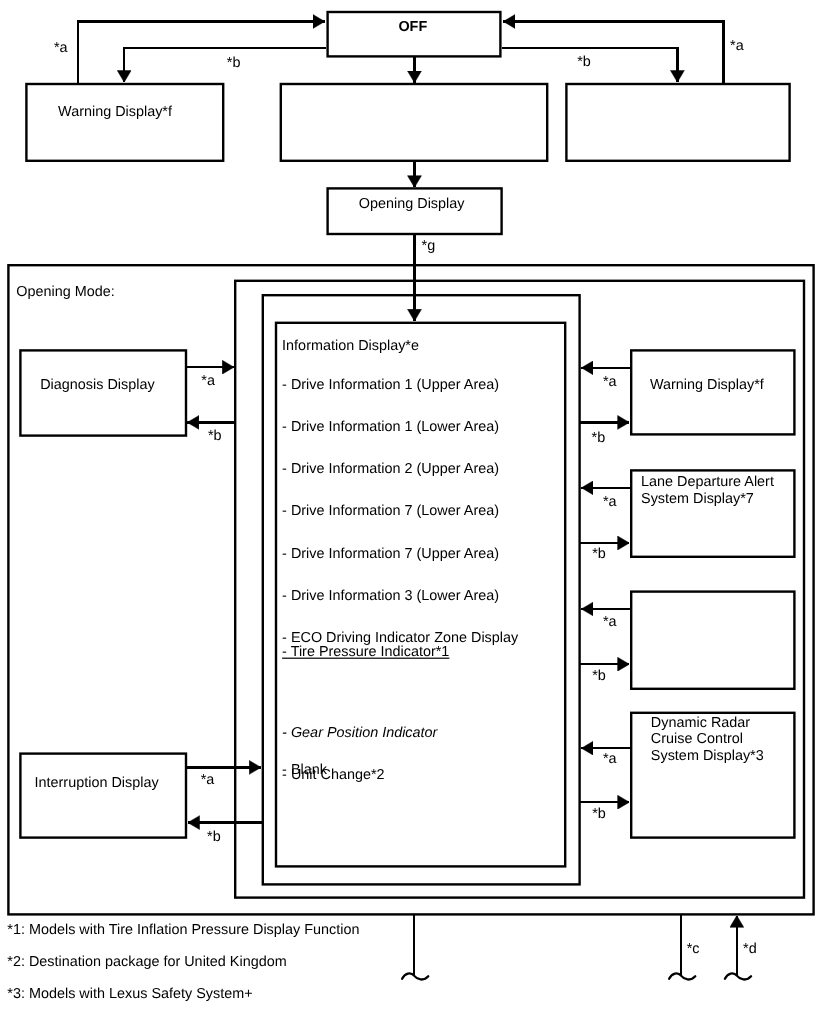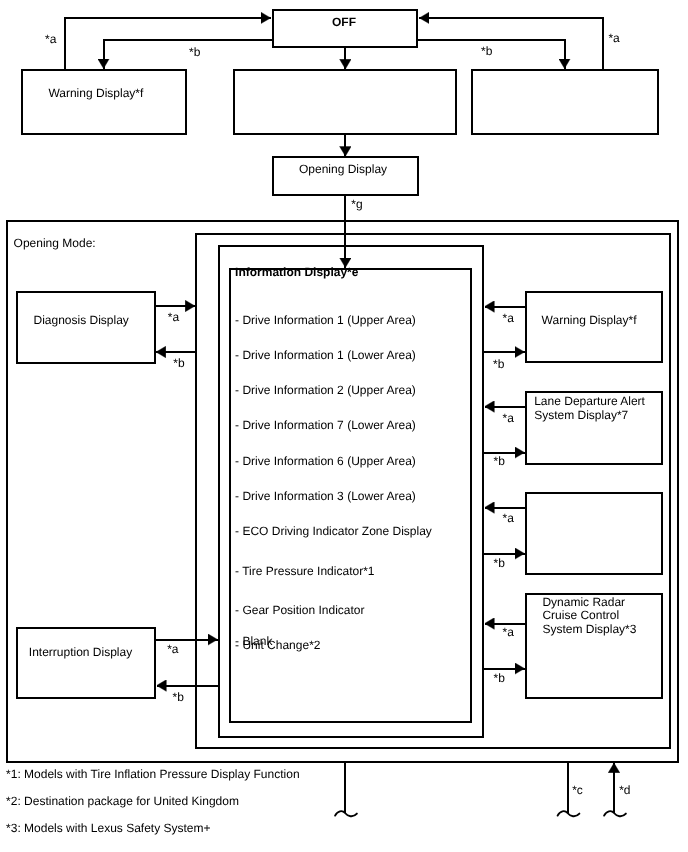--- a/index.html
+++ b/index.html
@@ -117,31 +117,31 @@
   <div class="t ml" style="left:534.2px;top:395.2px;">Lane Departure Alert
 System Display*7</div>
 
   <div class="box" style="left:525px;top:492px;width:138px;height:83px;"></div>
 
   <div class="box" style="left:525px;top:592.7px;width:138px;height:106.5px;"></div>
   <div class="t ml" style="left:542.4px;top:595.6px;">Dynamic Radar
 Cruise Control
 System Display*3</div>
 
-  <div class="t" style="left:235.1px;top:264px;font-weight:bold;">Information Display*e</div>
+  <div class="t" style="left:235.1px;top:280px;">Information Display*e</div>
   <div id="infolist">
       <div class="t" style="left: 235.1px; top: 312px;">- Drive Information 1 (Upper Area)</div>
       <div class="t" style="left: 235.1px; top: 347px;">- Drive Information 1 (Lower Area)</div>
       <div class="t" style="left: 235.1px; top: 382px;">- Drive Information 2 (Upper Area)</div>
       <div class="t" style="left: 235.1px; top: 417px;">- Drive Information 7 (Lower Area)</div>
-      <div class="t" style="left: 235.1px; top: 452.5px;">- Drive Information 6 (Upper Area)</div>
+      <div class="t" style="left: 235.1px; top: 452.5px;">- Drive Information 7 (Upper Area)</div>
       <div class="t" style="left: 235.1px; top: 487.8px;">- Drive Information 3 (Lower Area)</div>
       <div class="t" style="left: 235.1px; top: 522.8px; text-align: center;">- ECO Driving Indicator Zone Display</div>
-      <div class="t" style="left: 235.1px; top: 563px;">- Tire Pressure Indicator*1</div>
-      <div class="t" style="left: 235.1px; top: 602px;">- Gear Position Indicator</div>
+      <div class="t" style="left: 235.1px; top: 535px; text-decoration: underline;">- Tire Pressure Indicator*1</div>
+      <div class="t" style="left: 235.1px; top: 602px; font-style: italic;">- Gear Position Indicator</div>
       <div class="t" style="left: 235.1px; top: 636.5px;">- Unit Change*2</div>
       <div class="t" style="left: 235.1px; top: 633px;">- Blank</div>
     </div>
 
   <div id="footnotes">
       <div class="t" style="left: 6.1px; top: 765.8px;">*1: Models with Tire Inflation Pressure Display Function</div>
       <div class="t" style="left: 6.1px; top: 792.75px;">*2: Destination package for United Kingdom</div>
       <div class="t" style="left: 6.1px; top: 819.7px;">*3: Models with Lexus Safety System+</div>
     </div>
 

